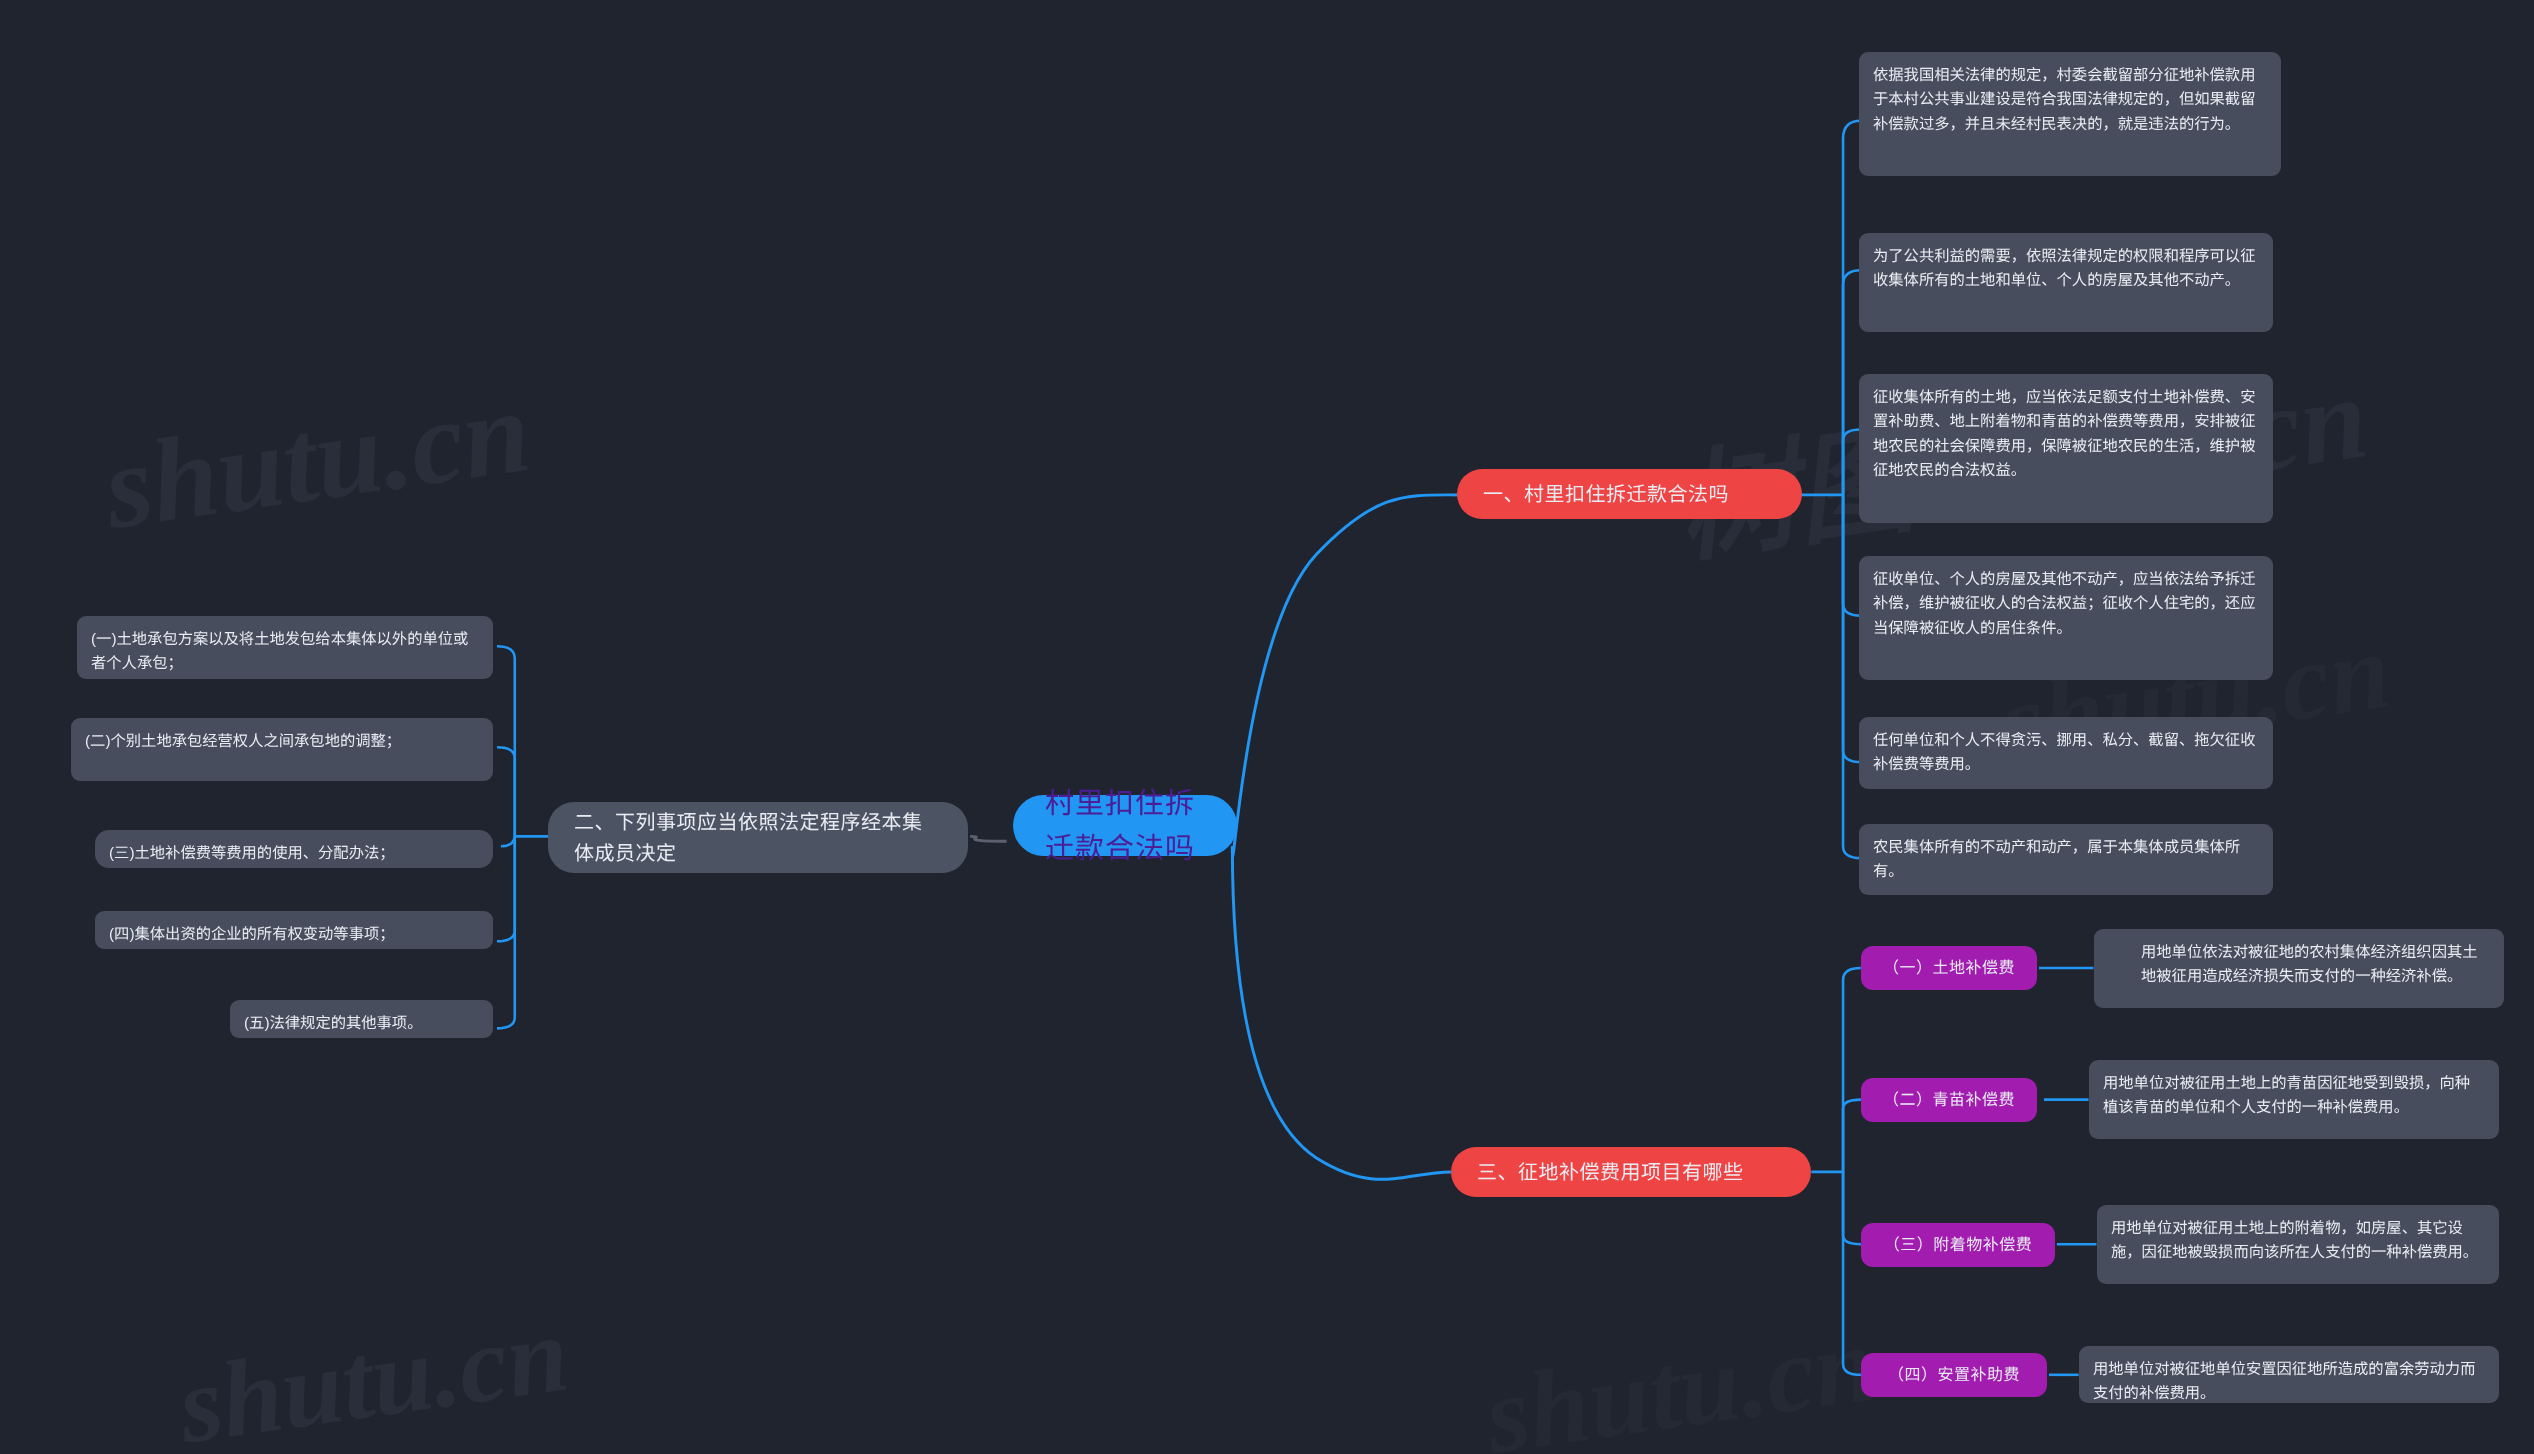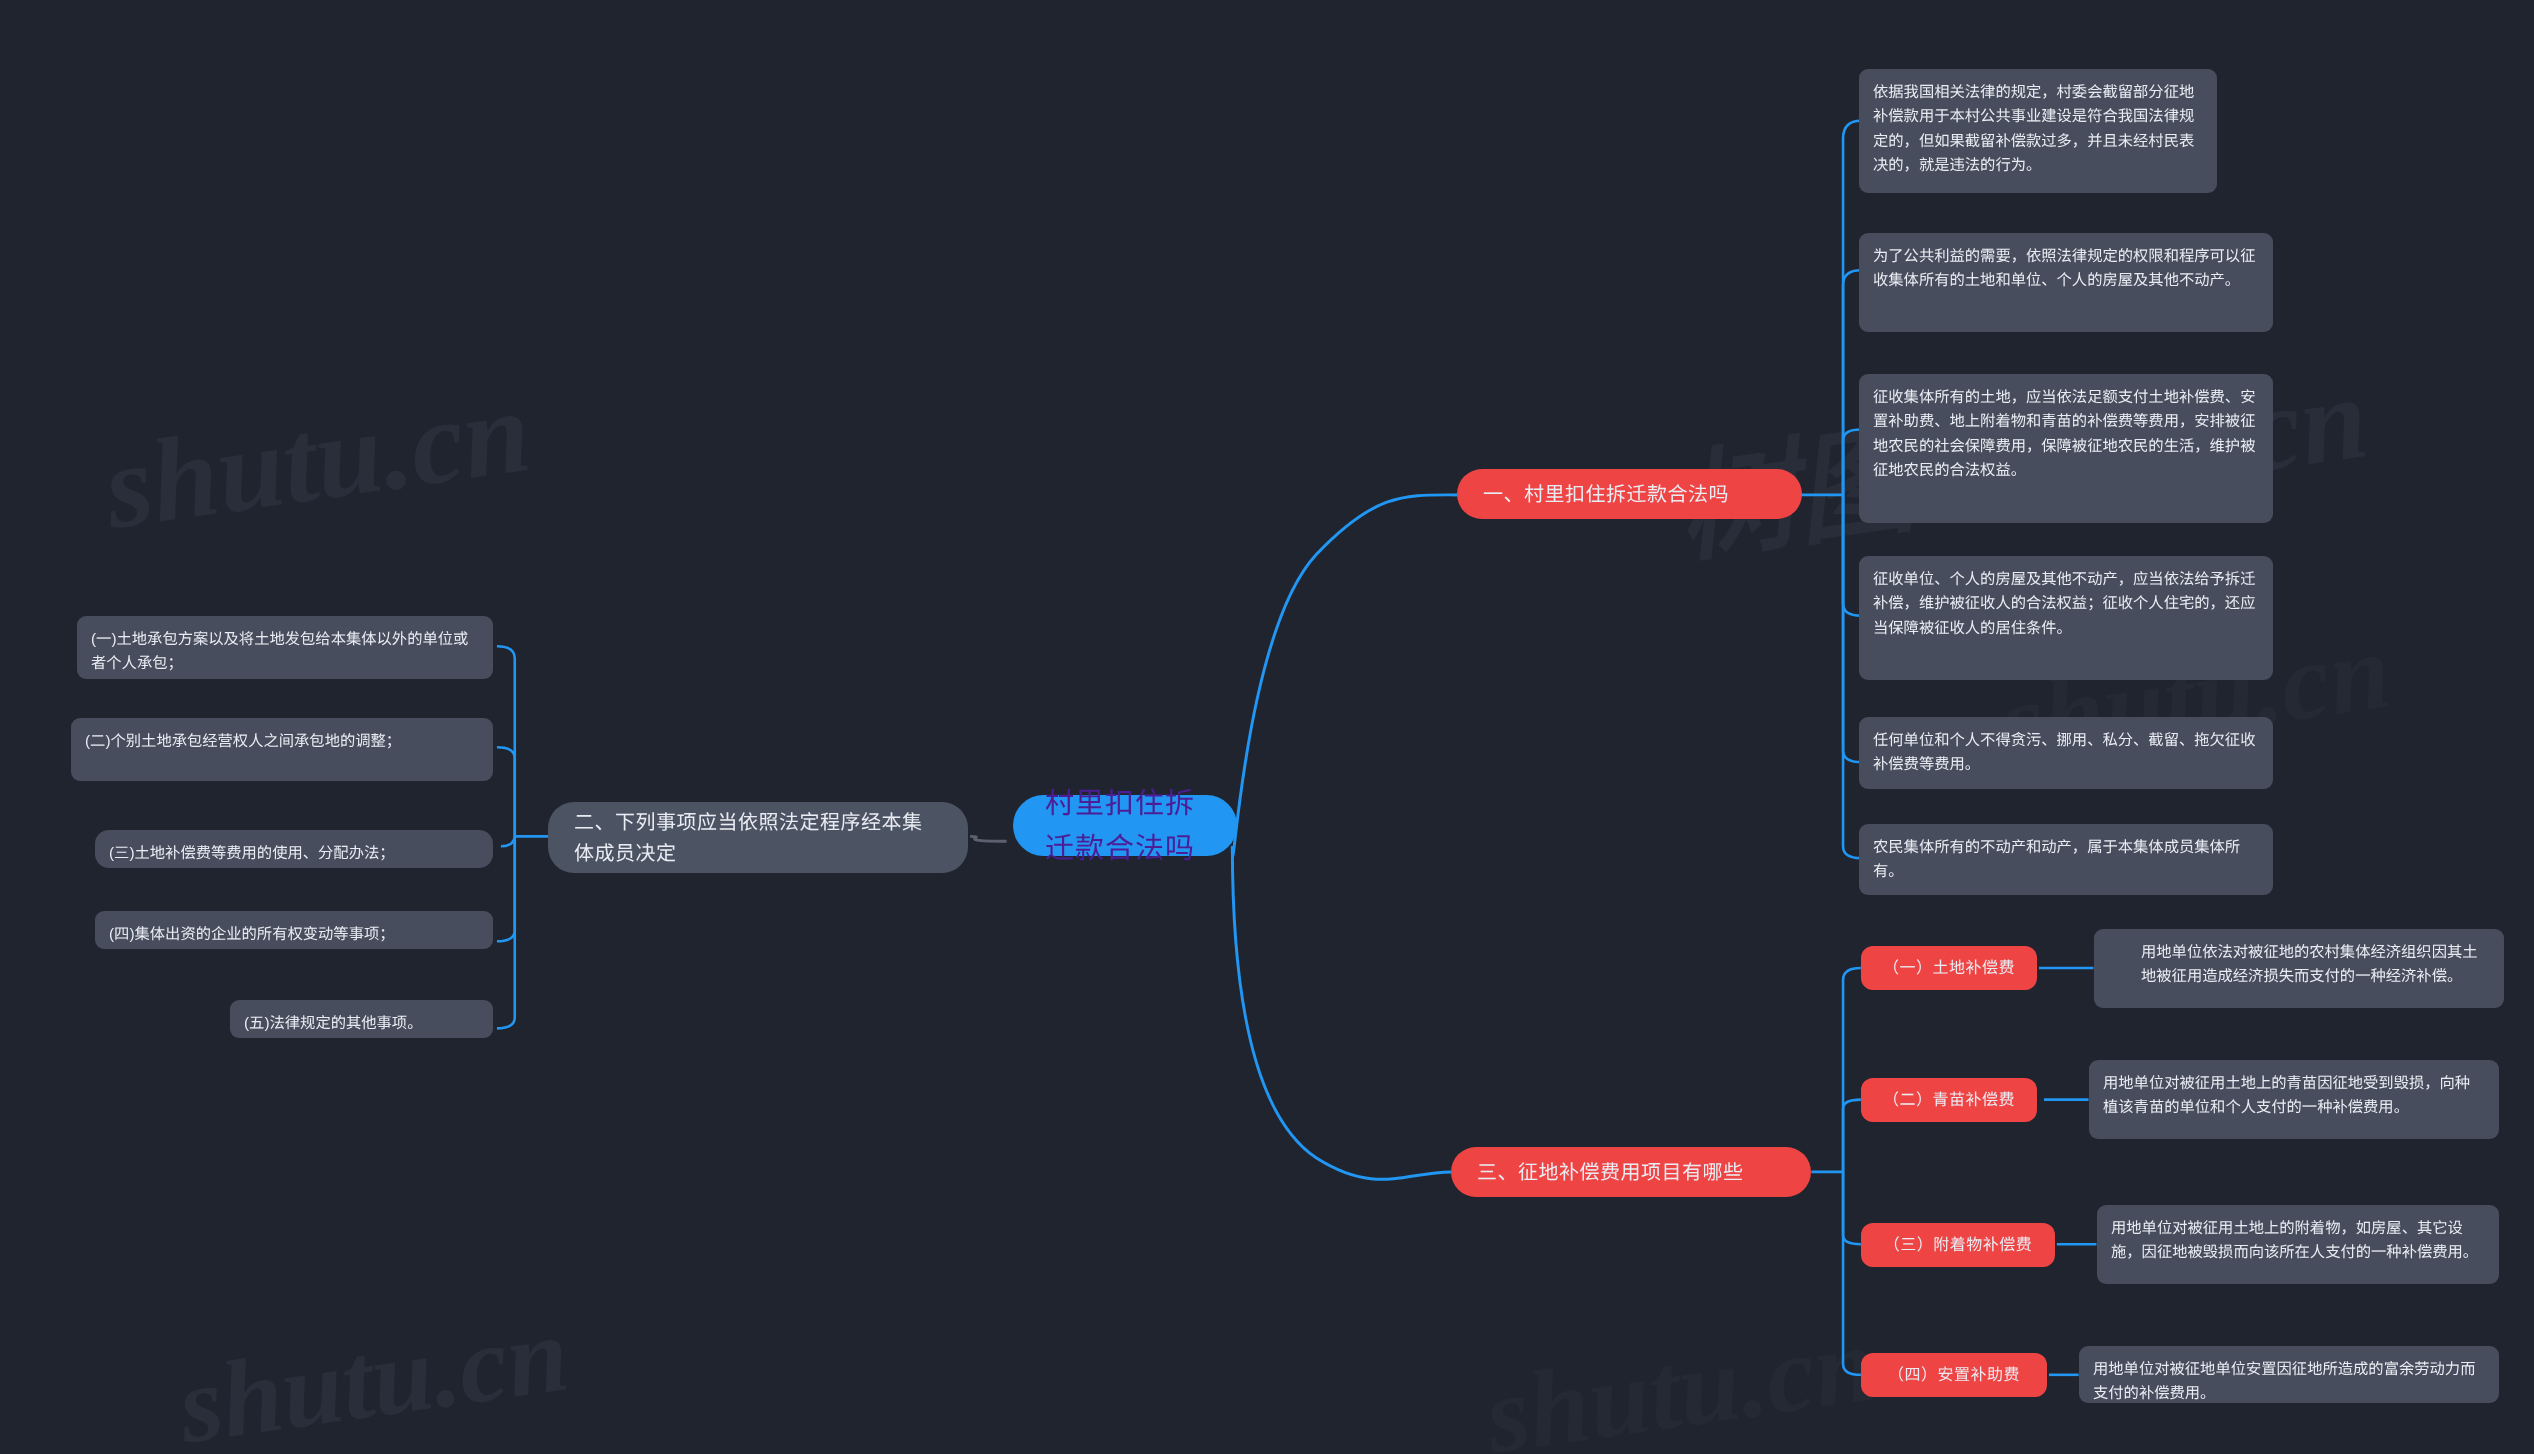--- a/index.html
+++ b/index.html
@@ -51,21 +51,21 @@
     background:#ef4444;
     border-radius:26px;
     font-size:20px;
     padding:12px 26px;
     letter-spacing:0.5px;
   }
   .branch.lvl1-left{background:#4c5363;}
 
   
   .pill{
-    background:#ef4444;
+    background:#a21caf;
     border-radius:12px;
     font-size:16px;
     padding:10px 20px;
     justify-content:center;
     letter-spacing:0.5px;
   }
 
   
   .leaf{
     background:#474d5c;
@@ -140,21 +140,21 @@
   </svg>
 
   <div class="node root" style="left:1015px;top:797px;width:220px;height:57px;">
     <span>村里扣住拆迁款合法吗</span>
   </div>
 
   <div class="node branch" style="left:1457px;top:469px;width:345px;height:50px;">
     <span>一、村里扣住拆迁款合法吗</span>
   </div>
 
-  <div class="node leaf" style="left:1859px;top:69px;width:358px;height:124px;">
+  <div class="node leaf" style="left:1859px;top:52px;width:422px;height:124px;">
     <span>依据我国相关法律的规定，村委会截留部分征地补偿款用于本村公共事业建设是符合我国法律规定的，但如果截留补偿款过多，并且未经村民表决的，就是违法的行为。</span>
   </div>
   <div class="node leaf" style="left:1859px;top:233px;width:414px;height:99px;">
     <span>为了公共利益的需要，依照法律规定的权限和程序可以征收集体所有的土地和单位、个人的房屋及其他不动产。</span>
   </div>
   <div class="node leaf" style="left:1859px;top:374px;width:414px;height:149px;">
     <span>征收集体所有的土地，应当依法足额支付土地补偿费、安置补助费、地上附着物和青苗的补偿费等费用，安排被征地农民的社会保障费用，保障被征地农民的生活，维护被征地农民的合法权益。</span>
   </div>
   <div class="node leaf" style="left:1859px;top:556px;width:414px;height:124px;">
     <span>征收单位、个人的房屋及其他不动产，应当依法给予拆迁补偿，维护被征收人的合法权益；征收个人住宅的，还应当保障被征收人的居住条件。</span>

